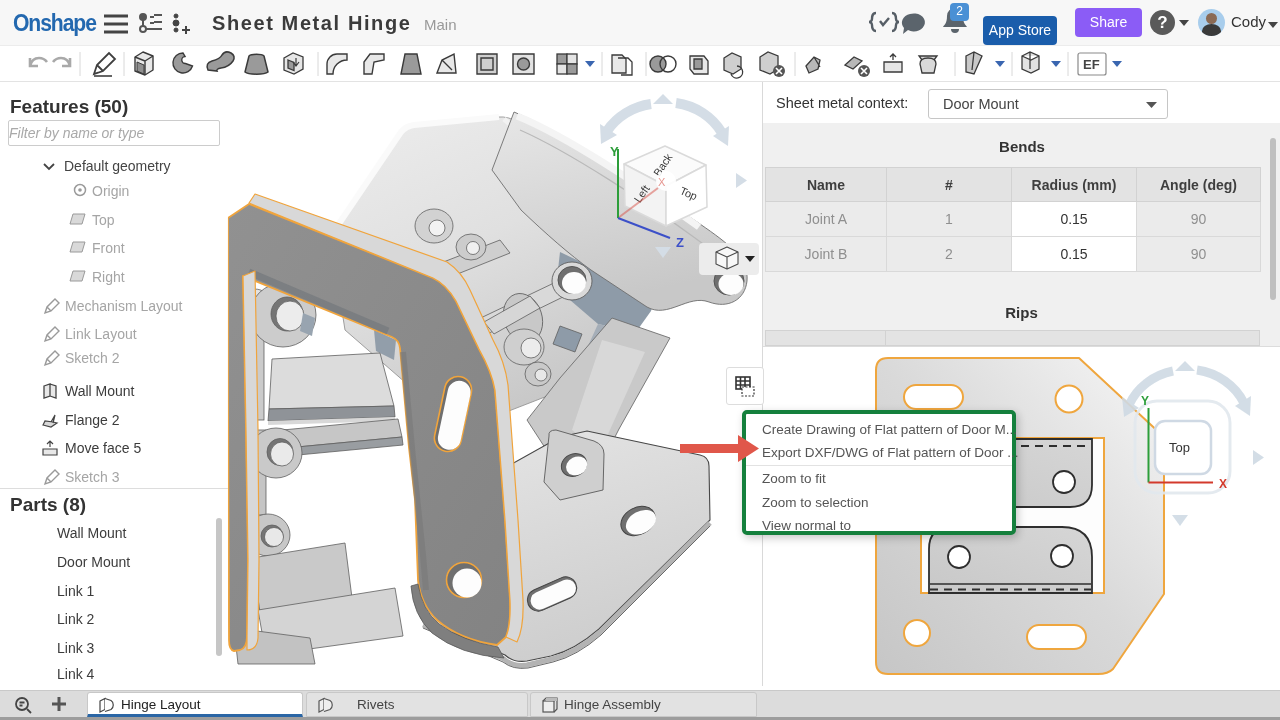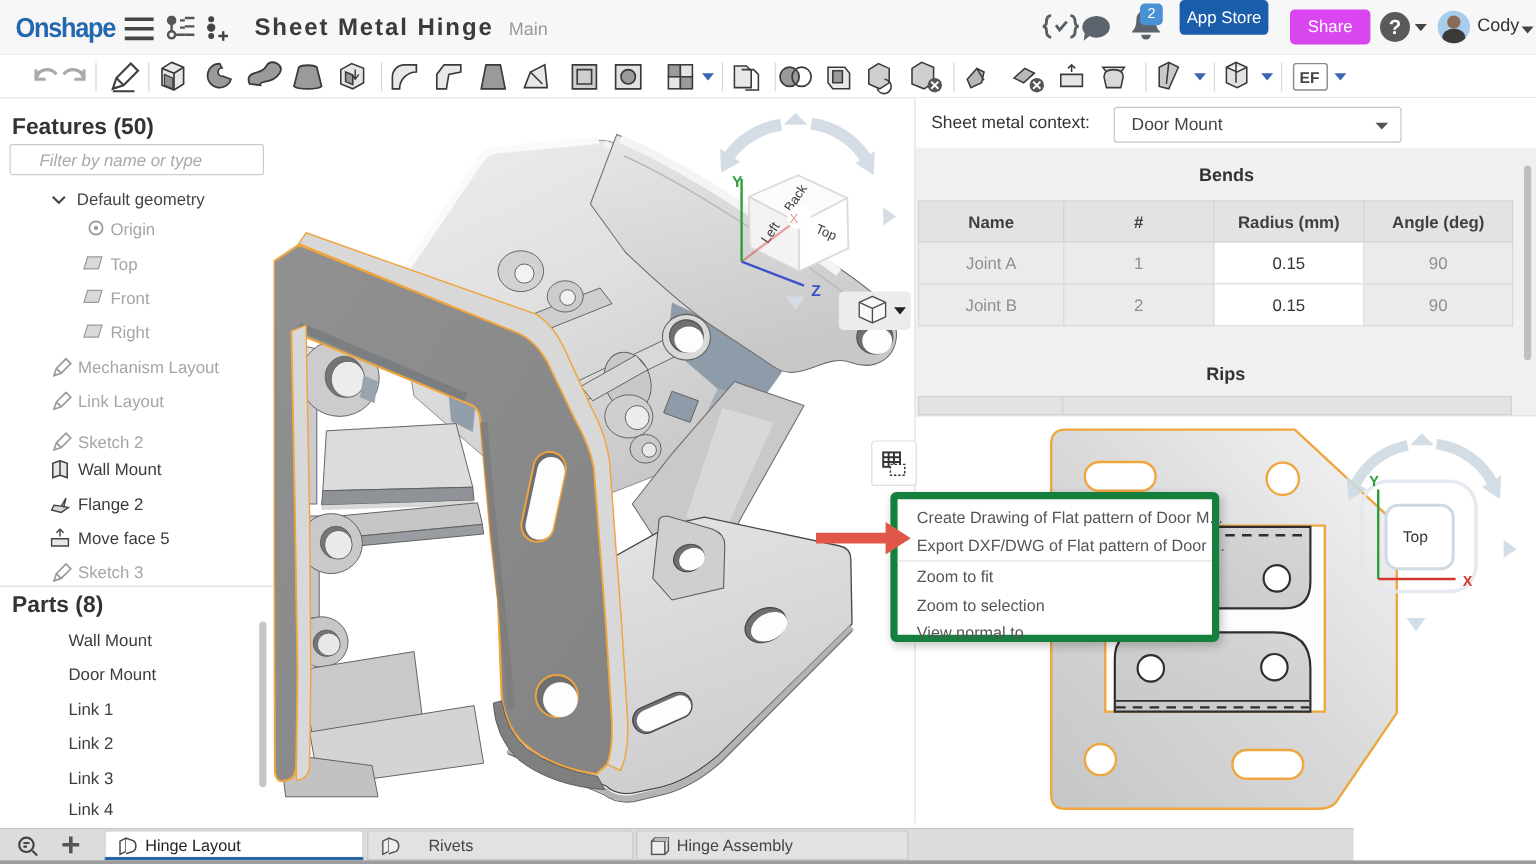--- a/index.html
+++ b/index.html
@@ -12,21 +12,21 @@
 #logo { position:absolute; left:13px; top:10px; font-size:23px; font-weight:bold; color:#2368af; letter-spacing:-1.2px; transform:scaleX(0.92); transform-origin:left; }
 #doctitle { position:absolute; left:212px; top:12px; font-size:20px; font-weight:bold; color:#3b3b3b; letter-spacing:1.6px; }
 #docver { position:absolute; left:424px; top:16px; font-size:15px; color:#999; }
 
 
 #toolbar { position:absolute; left:0; top:46px; width:1280px; height:36px; background:#fff; border-bottom:1px solid #e3e3e3;}
 
 
 #leftpanel { position:absolute; left:0; top:84px; width:228px; height:592px; background:rgba(255,255,255,0.93); font-size:14px; color:#444; }
 #leftpanel .hdr { font-weight:bold; color:#333; padding:12px 0 0 10px; font-size:19px; }
-#filter { position:absolute; left:8px; top:36px; width:212px; height:26px; border:1px solid #ccc; border-radius:2px; background:#fff; color:#a9a9a9; font-style:italic; font-size:14px; line-height:24px; padding-left:24px;}
+#filter { position:absolute; left:8px; top:36px; width:212px; height:26px; border:1px solid #ccc; border-radius:2px; background:#fff; color:#a9a9a9; font-style:italic; font-size:14px; line-height:24px; padding-left:0;}
 .trow { position:absolute; left:0; width:228px; height:24px; line-height:24px; white-space:nowrap;margin-left:27px; }
 .gray { color:#a5a5a5; }
 .dark { color:#3c3c3c; }
 .ticon { position:absolute; top:4px; }
 #lpsep { position:absolute; left:0; top:404px; width:228px; border-top:1px solid #ddd; }
 #lpscroll { position:absolute; left:216px; top:434px; width:6px; height:138px; background:#c6c6c6; border-radius:3px; }
 
 
 #rightpanel { position:absolute; left:762px; top:82px; width:518px; height:604px; background:#fff; border-left:1px solid #d9d9d9; }
 #ctxrow { position:absolute; left:0; top:0; width:518px; height:41px; background:#fff; }
@@ -38,29 +38,29 @@
 table.bends { position:absolute; left:2px; top:44px; width:495px; border-collapse:collapse; font-size:14px; table-layout:fixed;}
 table.bends th { background:#e3e3e3; border:1px solid #d2d2d2; height:34px; font-weight:bold; color:#3f3f3f; }
 table.bends td { background:#ebebeb; border:1px solid #d9d9d9; height:35px; text-align:center; color:#8f8f8f; }
 table.bends td.white { background:#fff; color:#333; }
 #tscroll { position:absolute; left:507px; top:15px; width:6px; height:162px; background:#bfbfbf; border-radius:3px;}
 
 
 #flatvp { position:absolute; left:0; top:264px; width:518px; height:340px; background:#fff; border-top:1px solid #dcdcdc; overflow:hidden; }
 
 
-#ctxmenu { position:absolute; left:742px; top:410px; width:274px; height:125px; background:#fff; border:6px solid #15803d; border-radius:5px; box-shadow:2px 3px 8px rgba(0,0,0,0.22); font-size:13.5px; color:#555; z-index:30;text-align:right; }
+#ctxmenu { position:absolute; left:742px; top:410px; width:274px; height:125px; background:#fff; border:4px solid #15803d; border-radius:5px; box-shadow:2px 3px 8px rgba(0,0,0,0.22); font-size:13.5px; color:#555; z-index:30;text-align:right; }
 #ctxmenu .mi { position:absolute; left:16px; white-space:nowrap; }
 #ctxmenu .sep { position:absolute; left:0; top:51px; width:100%; border-top:1px solid #e2e2e2; }
 
 
 #fpbtn { position:absolute; left:726px; top:367px; width:38px; height:38px; background:#fff; border:1px solid #ddd; border-radius:3px; z-index:29;}
 
 
-#tabbar { position:absolute; left:0; top:690px; width:1128px; height:30px; background:#dcdcdc; border-top:1px solid #c9c9c9;padding-left:40px; }
+#tabbar { position:absolute; left:0; top:690px; width:1280px; height:30px; background:#dcdcdc; border-top:1px solid #c9c9c9;padding-left:40px; }
 #tabbar .tab { position:absolute; top:1px; height:25px; background:#e2e2e2; border:1px solid #c8c8c8; border-radius:3px 3px 0 0; font-size:13.5px; color:#444; line-height:24px; }
 #tabbar .tab.active { background:#fff; border-bottom:3px solid #2a66a5; color:#222; }
 #tabstrip { position:absolute; left:0; top:26px; width:1280px; height:4px; background:#9d9d9d; }
 </style>
 </head>
 <body>
 <div id="app">
 
   <svg id="view3d" class="abs" style="left:0;top:82px;" width="1280" height="608" viewBox="0 82 1280 608">
     <defs>
@@ -239,22 +239,22 @@
         <path d="M8 5 c-4 0 -4 4 -4 6 c0 3 -3 3 -3 3 c0 0 3 0 3 3 c0 2 0 6 4 6"></path>
         <path d="M24 5 c4 0 4 4 4 6 c0 3 3 3 3 3 c0 0 -3 0 -3 3 c0 2 0 6 -4 6"></path>
         <path d="M12 13 l3 4 l6 -7"></path>
       </g>
       <path d="M42 6 a11 9 0 1 1 -2 16 l-5 4 l1 -6 a11 9 0 0 1 6 -14 z" fill="#5b646c"></path>
       <path d="M79 8 a8 8 0 0 1 16 0 c0 8 3 9 4 11 h-24 c1 -2 4 -3 4 -11 z" fill="#5b646c"></path>
       <path d="M83 21 a4 4 0 0 0 8 0" fill="#5b646c"></path>
     </svg>
     <rect class="abs" style="left:950px;top:3px;width:19px;height:18px;background:#4a90d5;border-radius:4px;"></rect>
     <div class="abs" style="left:950px;top:4px;width:19px;text-align:center;font-size:12px;color:#fff;">2</div>
-    <div class="abs" style="left:983px;top:0;width:74px;height:29px;background:#1a5dab;border-radius:4px;color:#fff;font-size:14px;text-align:center;line-height:29px;">App Store</div>
-    <div class="abs" style="left:1075px;top:8px;width:67px;height:29px;background:#d946ef;border-radius:4px;color:#fff;font-size:14px;text-align:center;line-height:29px;">Share</div>
+    <div class="abs" style="left:983px;top:16px;width:74px;height:29px;background:#1a5dab;border-radius:4px;color:#fff;font-size:14px;text-align:center;line-height:29px;">App Store</div>
+    <div class="abs" style="left:1075px;top:8px;width:67px;height:29px;background:#8b5cf6;border-radius:4px;color:#fff;font-size:14px;text-align:center;line-height:29px;">Share</div>
     <div class="abs" style="left:1150px;top:10px;width:25px;height:25px;background:#5a5a5a;border-radius:50%;color:#fff;font-weight:bold;font-size:17px;text-align:center;line-height:25px;">?</div>
     <div class="abs" style="left:1179px;top:20px;width:0;height:0;border-left:5px solid transparent;border-right:5px solid transparent;border-top:6px solid #444;"></div>
     <div class="abs" style="left:1198px;top:9px;width:27px;height:27px;background:#a8cdec;border-radius:50%;overflow:hidden;">
       <div class="abs" style="left:8px;top:4px;width:11px;height:11px;background:#8a6a55;border-radius:50%;"></div>
       <div class="abs" style="left:4px;top:15px;width:19px;height:14px;background:#3a3a3a;border-radius:50% 50% 0 0;"></div>
     </div>
     <div class="abs" style="left:1231px;top:13px;font-size:15px;color:#333;">Cody</div>
     <div class="abs" style="left:1268px;top:22px;width:0;height:0;border-left:5px solid transparent;border-right:5px solid transparent;border-top:6px solid #444;"></div>
   </div>
 
@@ -407,21 +407,21 @@
           <path d="M2 15 l2 -6 l8 -8 l4 4 l-8 8 z M4 9 l4 4" stroke="#9a9a9a" fill="none" stroke-width="1.4"></path>
         </svg>
         <span style="position:absolute;left:38px;">Mechanism Layout</span>
       </div>
     <div class="trow gray" style="top:238px;">
         <svg class="ticon" style="left:16px;" width="17" height="17">
           <path d="M2 15 l2 -6 l8 -8 l4 4 l-8 8 z M4 9 l4 4" stroke="#9a9a9a" fill="none" stroke-width="1.4"></path>
         </svg>
         <span style="position:absolute;left:38px;">Link Layout</span>
       </div>
-    <div class="trow gray" style="top:272px;padding-left:42px;">
+    <div class="trow gray" style="top:262px;padding-left:42px;">
         <svg class="ticon" style="left:16px;" width="17" height="17">
           <path d="M2 15 l2 -6 l8 -8 l4 4 l-8 8 z M4 9 l4 4" stroke="#9a9a9a" fill="none" stroke-width="1.4"></path>
         </svg>
         <span style="position:absolute;left:38px;">Sketch 2</span>
       </div>
     <div class="trow dark" style="top:295px;">
         <svg class="ticon" style="left:14px;" width="18" height="17">
           <path d="M3 3 l6 -2 v12 l-6 2 z M9 1 l6 2 v12 l-6 -2" fill="#e8e8e8" stroke="#444" stroke-width="1.3"></path>
         </svg>
         <span style="position:absolute;left:38px;">Wall Mount</span>

